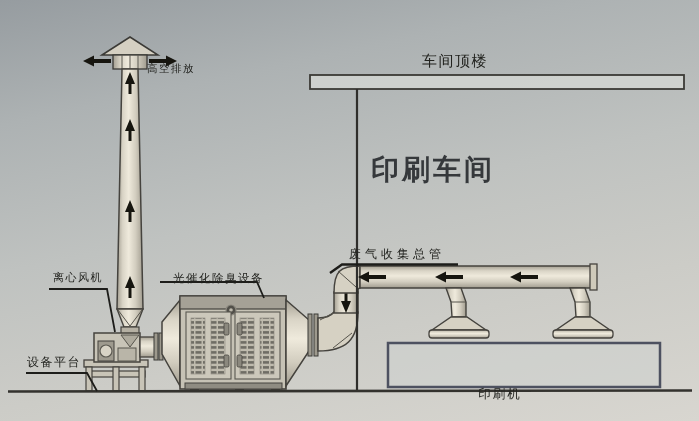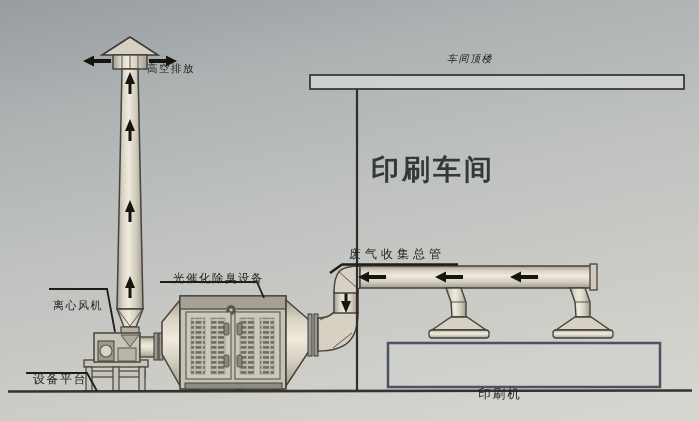--- a/index.html
+++ b/index.html
@@ -12,26 +12,26 @@
   }
   svg.diagram{position:absolute;left:0;top:0;}
   .lbl{
     position:absolute;
     color:#22231f;
     white-space:nowrap;
     line-height:1.1;
     user-select:none;
   }
   .lbl-stack{left:147px;top:63px;font-size:10.5px;letter-spacing:1.5px;}
-  .lbl-roof{left:447px;top:53px;font-size:10px;letter-spacing:1.5px;font-style:italic;}
+  .lbl-roof{left:422px;top:53px;font-size:15px;letter-spacing:1.5px;}
   .lbl-workshop{left:371px;top:155px;font-size:28px;letter-spacing:3px;font-weight:600;color:#35383b;}
   .lbl-duct{left:349px;top:248px;font-size:12px;letter-spacing:4px;font-weight:500;}
   .lbl-equip{left:173px;top:272px;font-size:11.5px;letter-spacing:1.5px;font-weight:500;}
-  .lbl-fan{left:53px;top:271px;font-size:11px;letter-spacing:1.5px;font-weight:500;margin-top:28px;}
-  .lbl-platform{left:33px;top:356px;font-size:12px;letter-spacing:1.5px;font-weight:500;margin-top:17px;}
+  .lbl-fan{left:53px;top:271px;font-size:11px;letter-spacing:1.5px;font-weight:500;}
+  .lbl-platform{left:27px;top:356px;font-size:12px;letter-spacing:1.5px;font-weight:500;}
   .lbl-printer{left:388px;top:356px;width:224px;text-align:center;font-size:12.5px;letter-spacing:2px;font-weight:500;margin-top:32px;}
 </style>
 </head>
 <body>
 
 <div class="canvas">
 
   <svg class="diagram" width="699" height="421" viewBox="0 0 699 421">
     <defs>
       <linearGradient id="pipeV" x1="0" y1="0" x2="1" y2="0">

